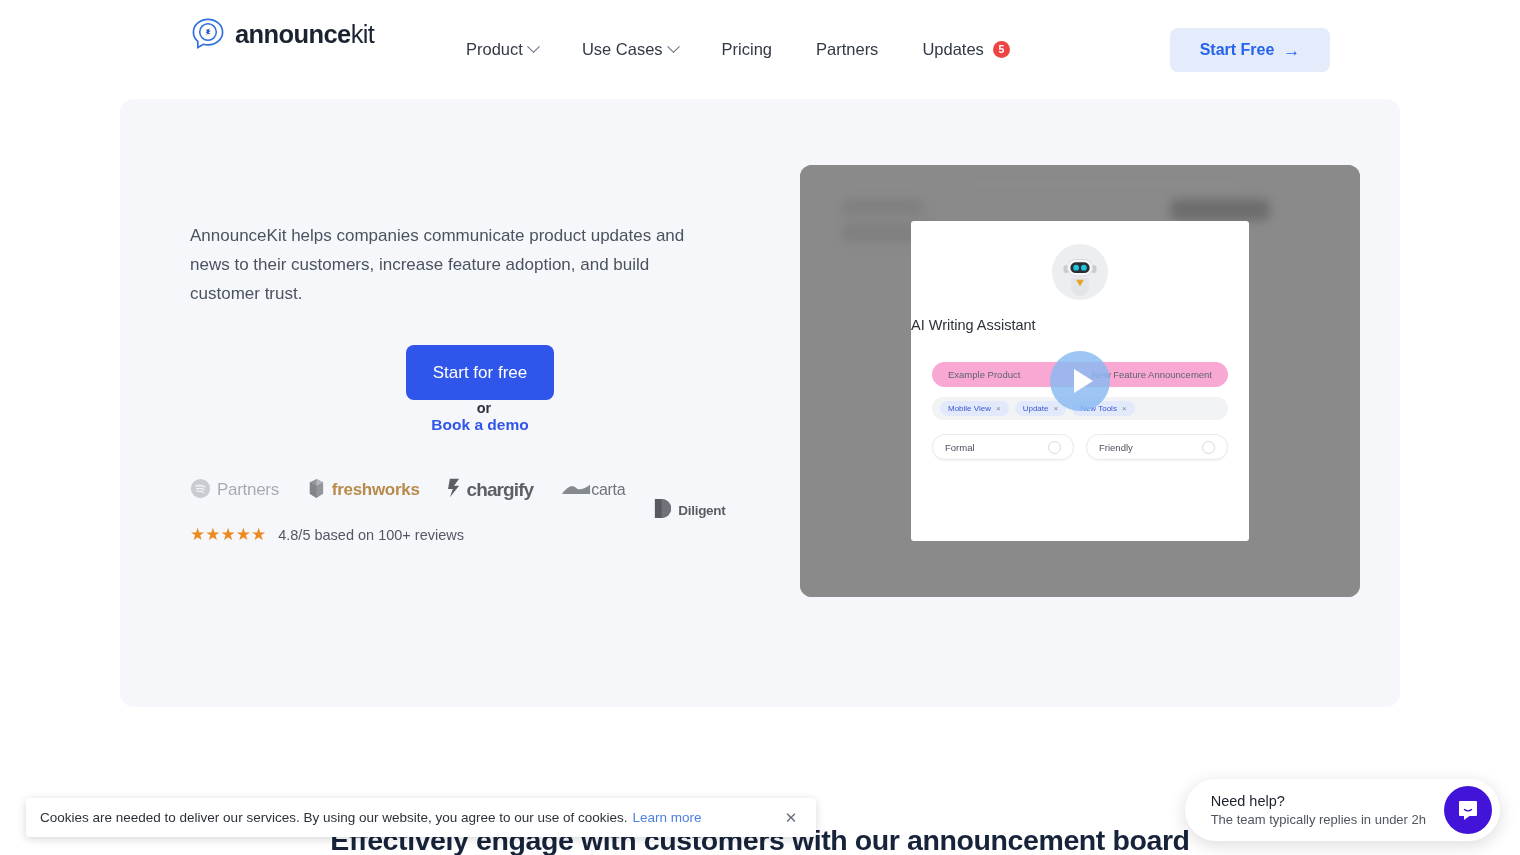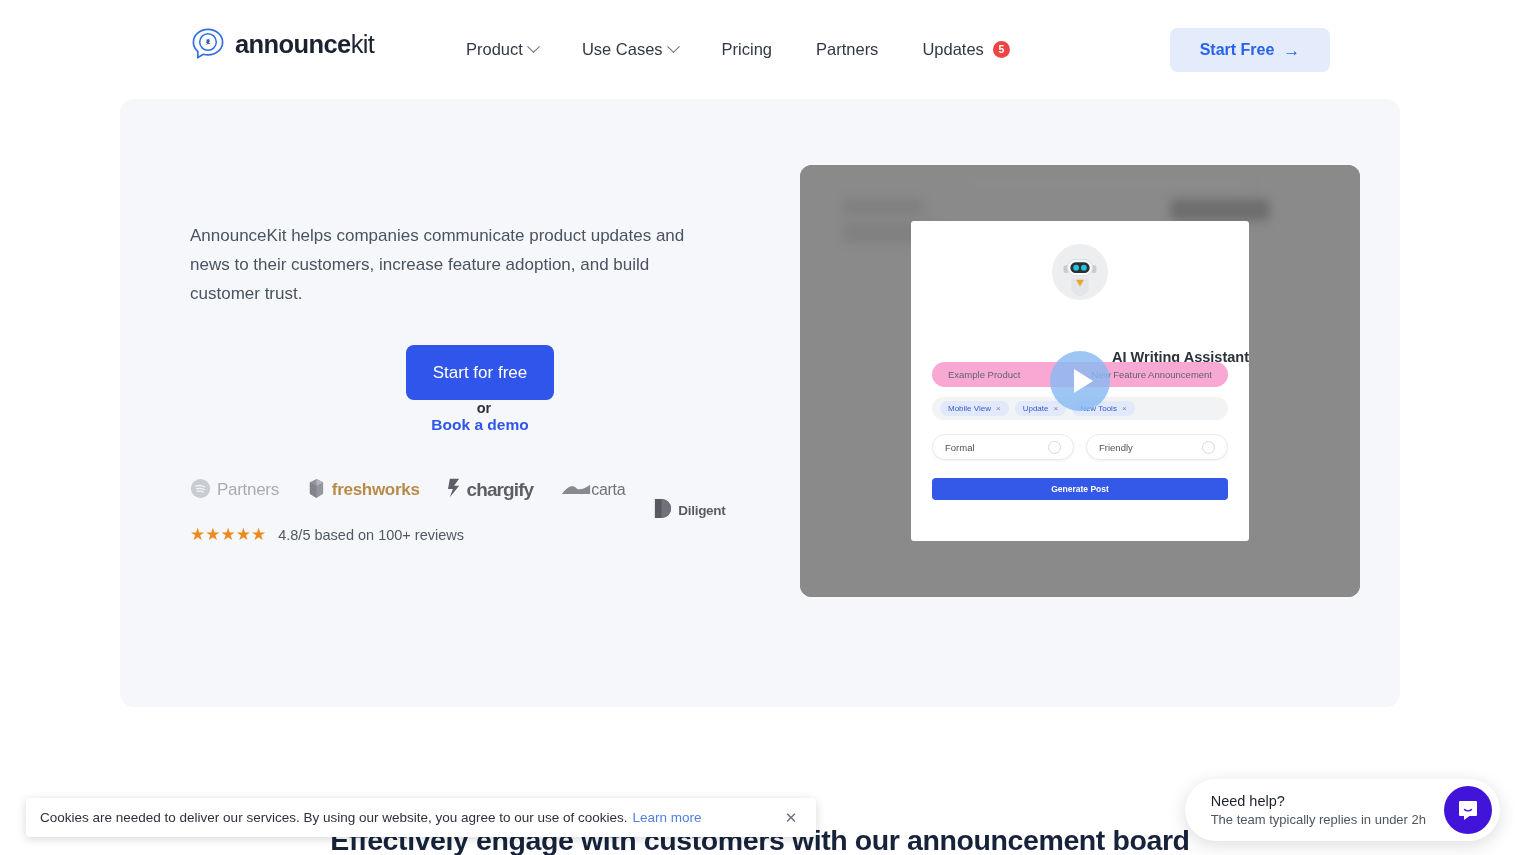--- a/index.html
+++ b/index.html
@@ -20,21 +20,21 @@
     position: absolute;
     top: 0; left: 0;
     width: 1520px; height: 98px;
     background: #ffffff;
     display: flex;
     align-items: center;
   }
 
   .brand {
     position: absolute;
-    left: 190px; top: 26px;
+    left: 190px; top: 16px;
     display: flex; align-items: center; gap: 9px;
     text-decoration: none;
   }
   .brand-mark { width: 36px; height: 36px; display: block; }
   .brand-text {
     font-size: 25.5px;
     letter-spacing: -0.6px;
     color: #1c2330;
     white-space: nowrap;
   }
@@ -213,25 +213,24 @@
 
   .robot {
     position: absolute;
     left: 50%; top: 22px;
     transform: translateX(-50%);
     width: 58px; height: 58px;
   }
   .card-title {
     position: absolute;
     left: 0; right: 0; top: 96px;
-    text-align: right;
+    text-align: left;
     font-size: 14.5px;
-    font-weight: 700;
+    font-weight: 400;
     color: #2c313a;
-    margin-top: 32px;
   }
 
   .field-row {
     position: absolute;
     left: 21px; right: 21px; top: 141px;
     height: 25px;
     background: #f9a8d4;
     border-radius: 13px;
     display: flex; align-items: center; justify-content: space-between;
     padding: 0 16px;
@@ -538,21 +537,20 @@
           <div class="toggle-box">
             <span>Formal</span>
             <span class="knob"></span>
           </div>
           <div class="toggle-box">
             <span>Friendly</span>
             <span class="knob"></span>
           </div>
         </div>
 
-        <button class="generate-btn">Generate Post</button>
       </div>
 
       <button class="play-btn">
         <span class="play-tri"></span>
       </button>
 
     </div>
   </section>
 
   <h2 class="bottom-heading">Effectively engage with customers with our announcement board</h2>

